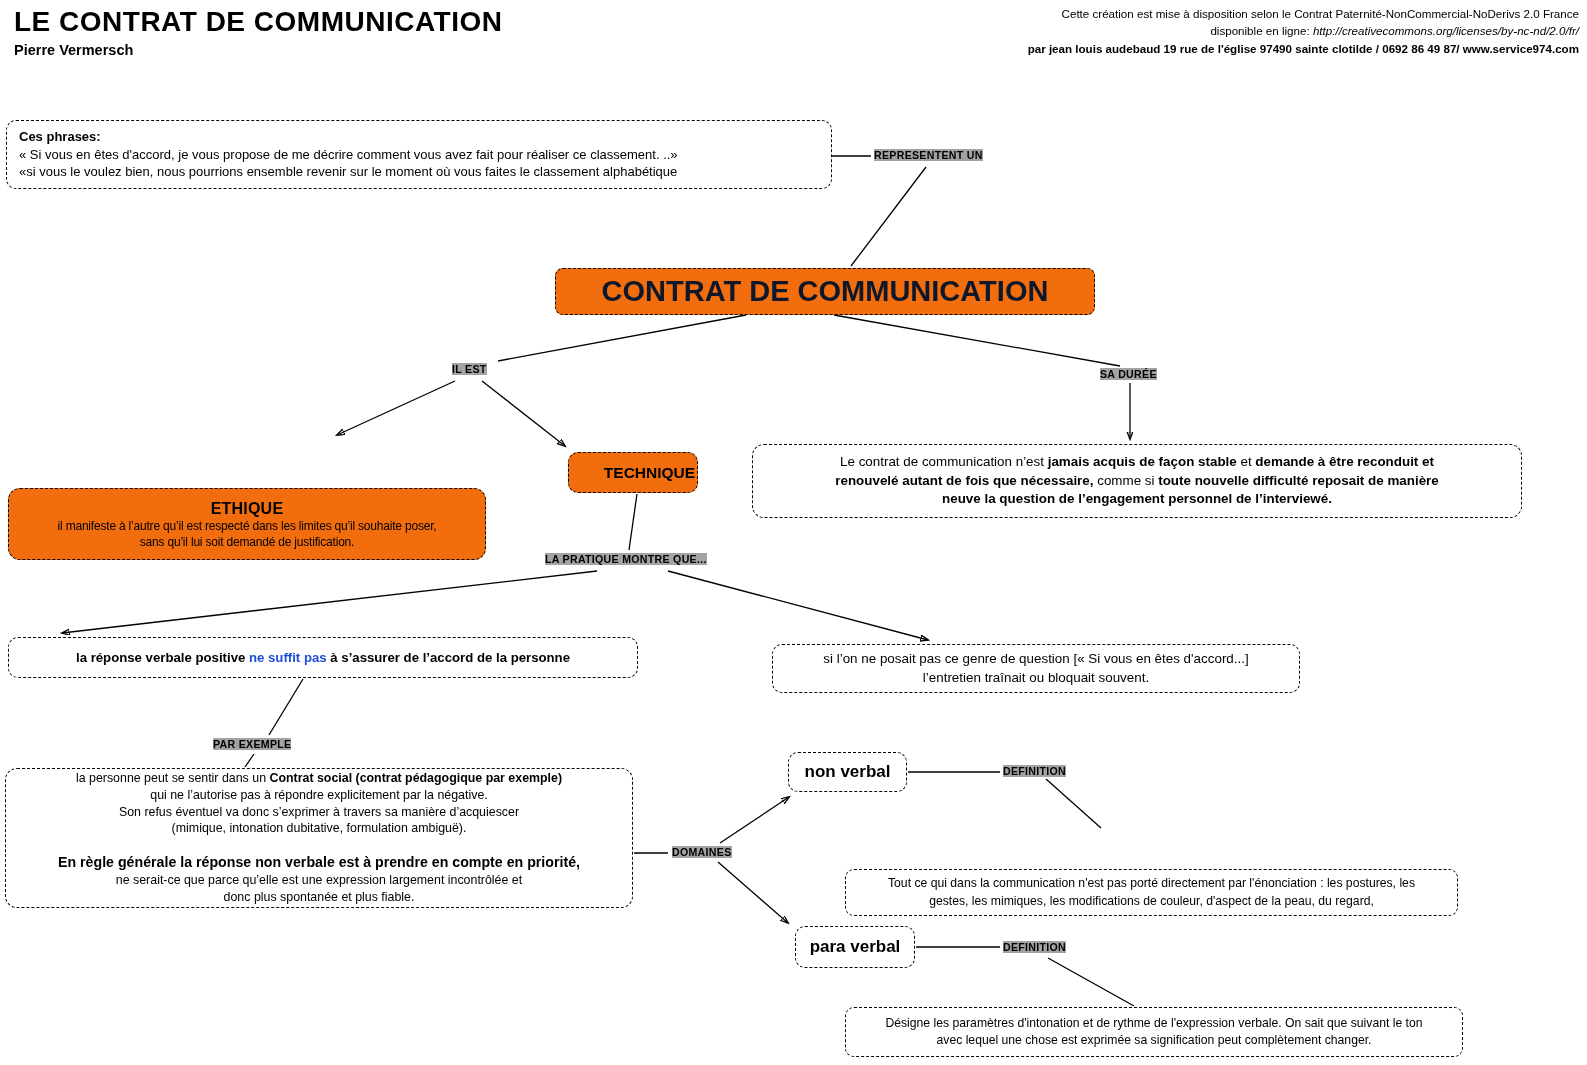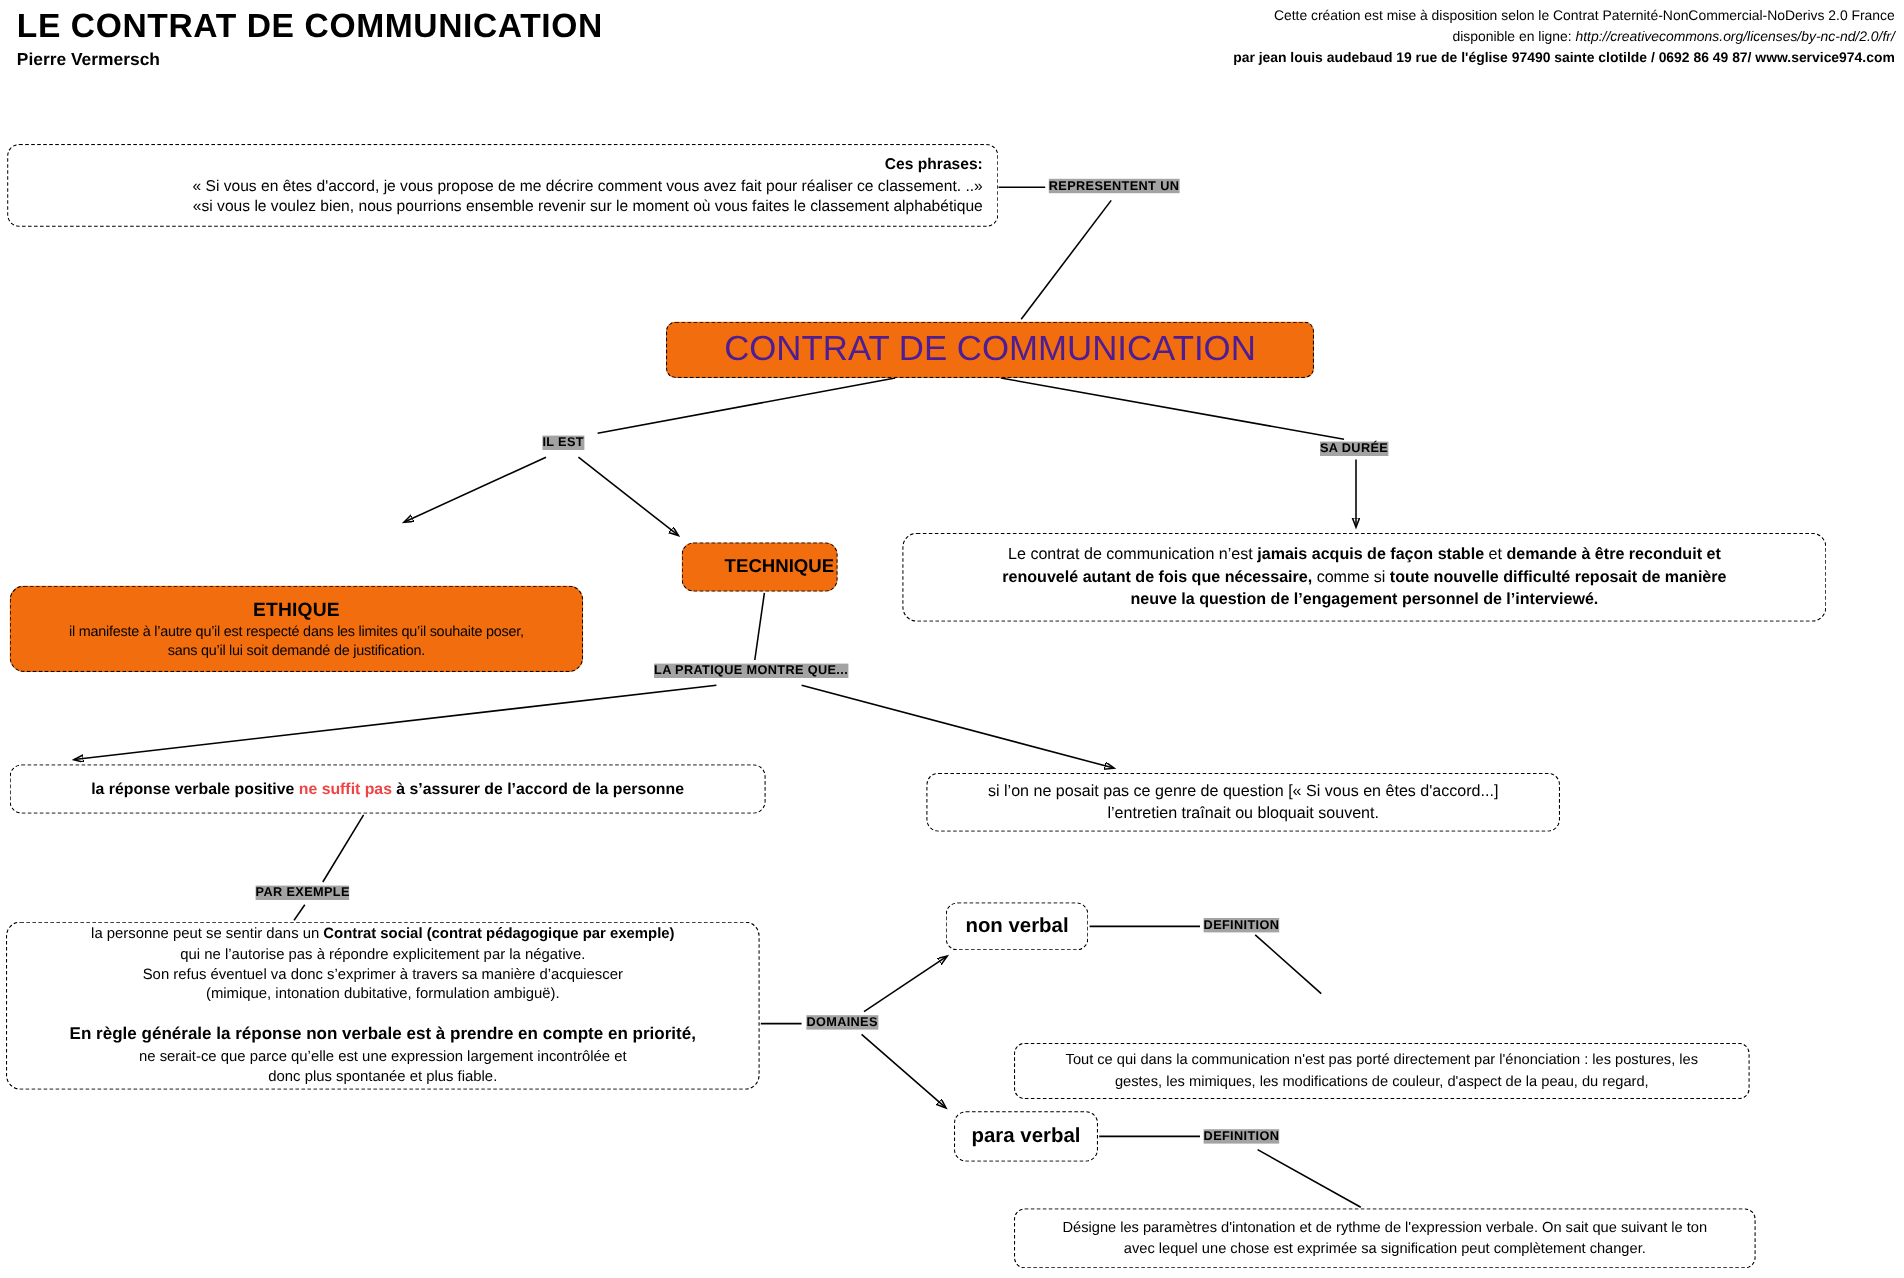--- a/index.html
+++ b/index.html
@@ -17,24 +17,24 @@
   .node{position:absolute;box-sizing:border-box;border:1.6px dashed #000;border-radius:12px;
         background:#fff;display:flex;flex-direction:column;justify-content:center;
         text-align:center;z-index:2;}
   .node.orange{background:var(--orange,#F26D0E);}
   .node.left{text-align:left;}
 
   .edge-label{position:absolute;font-size:10.6px;font-weight:bold;letter-spacing:.3px;
               background:#a3a3a3;z-index:3;white-space:nowrap;}
 
   
-  #ces-phrases{left:6px;top:120px;width:826px;height:69px;padding:4px 12px;font-size:13px;line-height:1.38;border-radius:10px;text-align:right;}
+  #ces-phrases{left:6px;top:120px;width:826px;height:69px;padding:4px 12px;font-size:13px;line-height:1.38;border-radius:10px;}
   #ces-phrases .ttl{font-weight:bold;}
 
-  #contrat{left:555px;top:268px;width:540px;height:47px;font-size:29px;font-weight:normal;color:#4c1d95;border-radius:8px;}
+  #contrat{left:555px;top:268px;width:540px;height:47px;font-size:29px;font-weight:bold;color:#0f172a;border-radius:8px;}
 
   #ethique{left:8px;top:440px;width:478px;height:72px;font-size:12px;line-height:1.32;letter-spacing:-.2px;padding:2px 4px;margin-top:48px;}
   #ethique .ttl{font-size:16px;font-weight:bold;letter-spacing:.2px;}
 
   #technique{left:568px;top:452px;width:130px;height:41px;font-size:15.5px;font-weight:bold;border-radius:10px;padding-left:33px;}
 
   #duree{left:752px;top:444px;width:770px;height:74px;font-size:13.4px;line-height:1.38;padding:4px 10px;white-space:pre-wrap;display:block;
          display:flex;}
   #duree .rich{white-space:pre-wrap;}
 
@@ -131,21 +131,21 @@
     <div>TECHNIQUE</div>
   </div>
 
   <div class="node" id="duree">
     <div class="rich"><span>Le contrat de communication n’est </span><span style="font-weight: bold;">jamais acquis de façon stable</span><span> et </span><span style="font-weight: bold;">demande à être reconduit et
 renouvelé autant de fois que nécessaire,</span><span> comme si </span><span style="font-weight: bold;">toute nouvelle difficulté reposait de manière
 neuve la question de l’engagement personnel de l’interviewé.</span></div>
   </div>
 
   <div class="node" id="reponse">
-    <div class="rich"><span style="font-weight: bold;">la réponse verbale positive </span><span style="font-weight: bold; color: #ef4444;">ne suffit pas</span><span style="font-weight: bold;"> à s’assurer de l’accord de la personne</span></div>
+    <div class="rich"><span style="font-weight: bold;">la réponse verbale positive </span><span style="font-weight: bold; color: #1d4ed8;">ne suffit pas</span><span style="font-weight: bold;"> à s’assurer de l’accord de la personne</span></div>
   </div>
 
   <div class="node" id="contrat-social">
     <div class="rich"><span>la personne peut se sentir dans un </span><span style="font-weight: bold;">Contrat social (contrat pédagogique par exemple)</span><span>
 qui ne l’autorise pas à répondre explicitement par la négative.
 Son refus éventuel va donc s’exprimer à travers sa manière d’acquiescer
 (mimique, intonation dubitative, formulation ambiguë).
 
 </span><span class="big" style="font-weight: bold;">En règle générale la réponse non verbale est à prendre en compte en priorité,</span><span>
 ne serait-ce que parce qu’elle est une expression largement incontrôlée et

